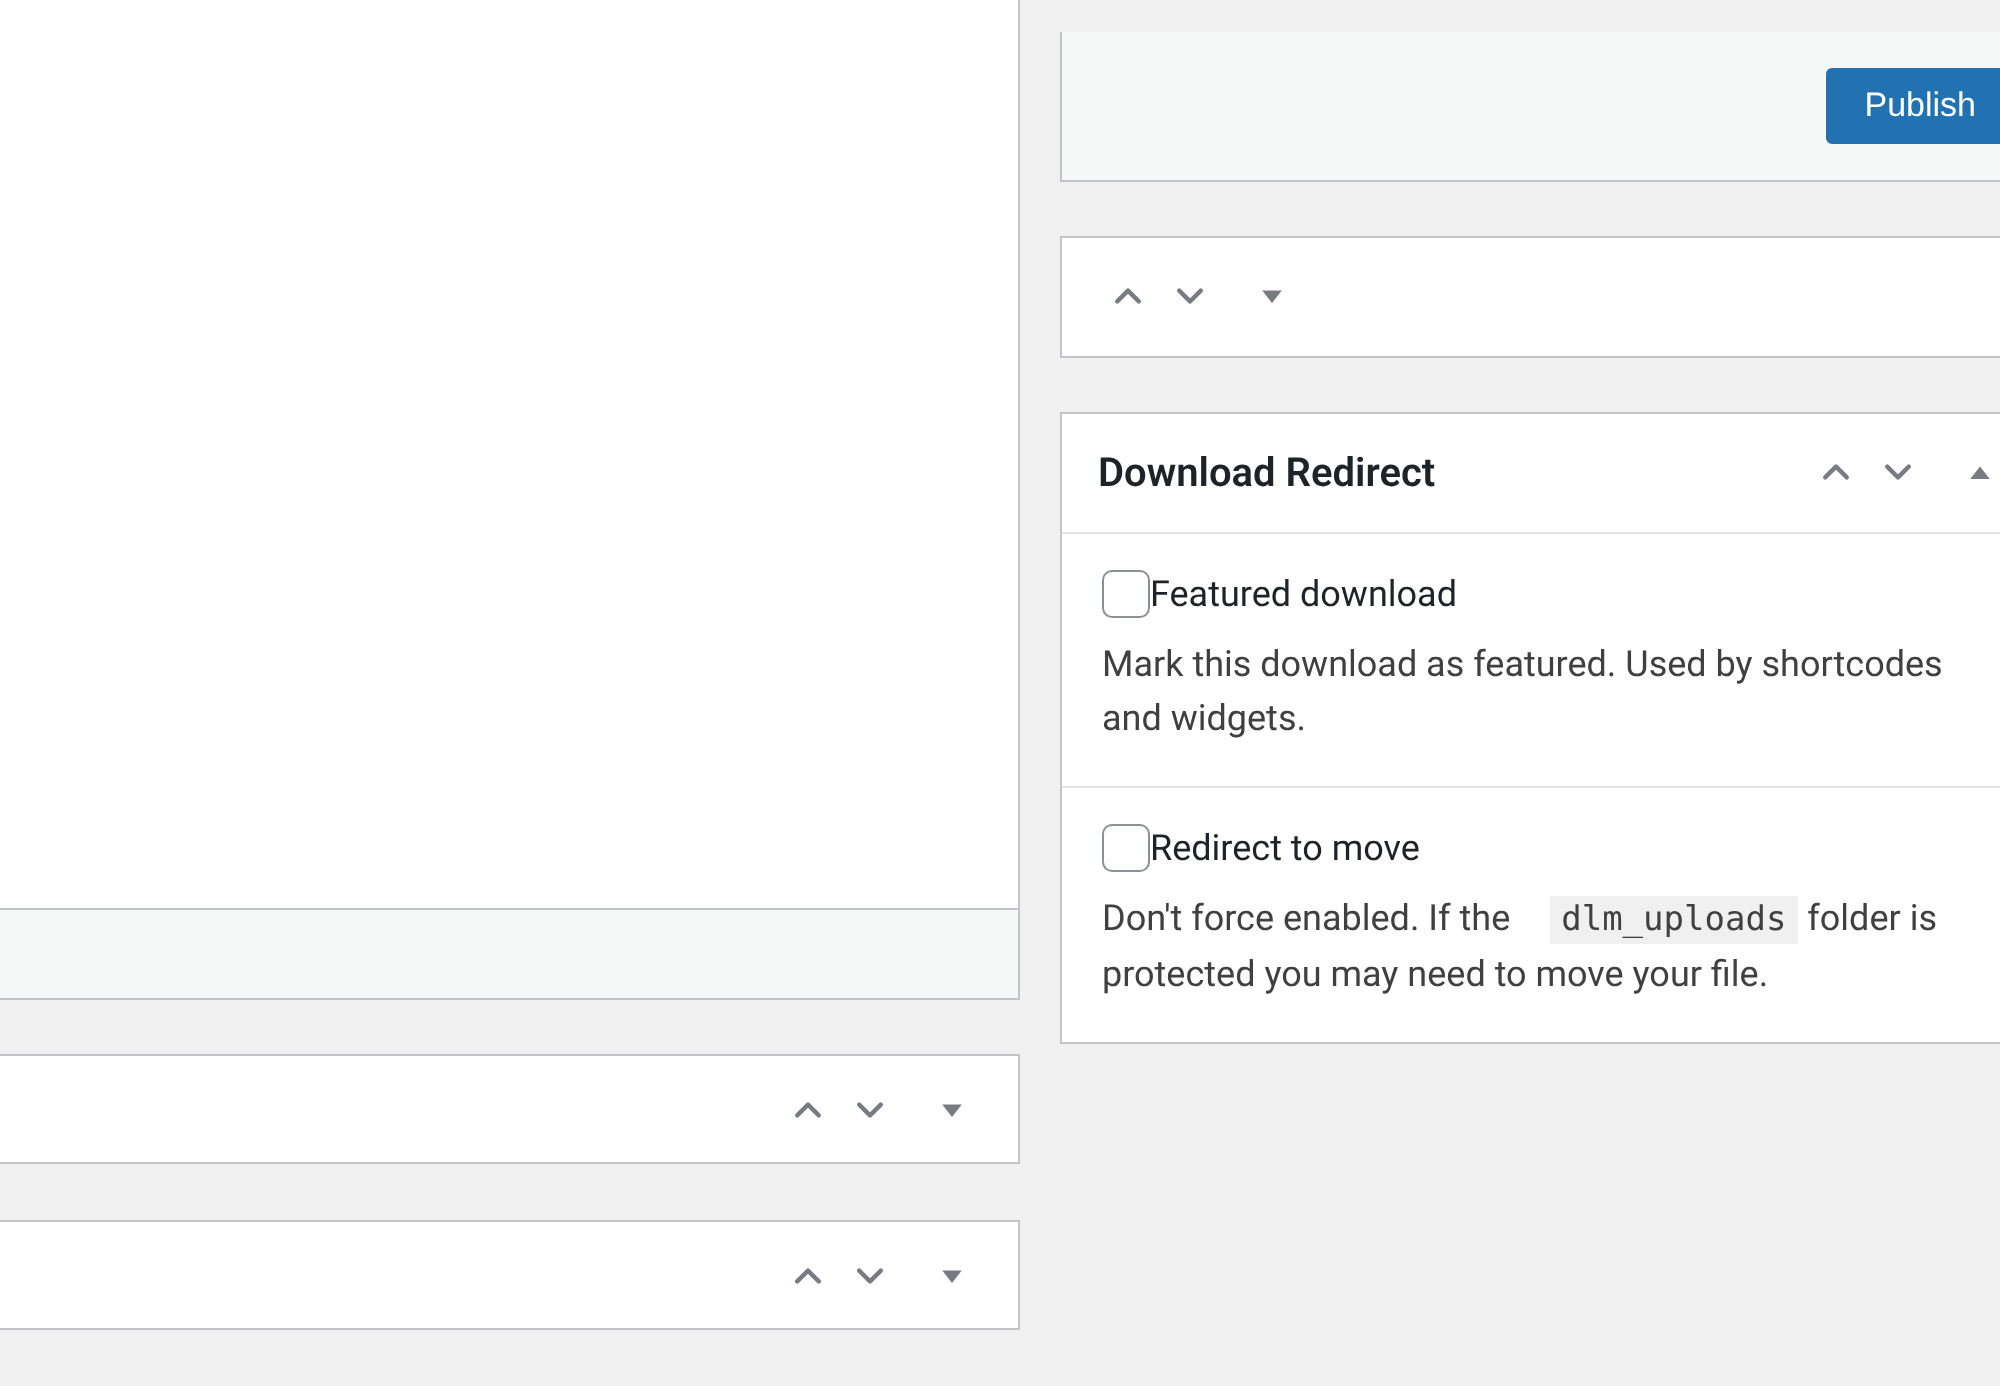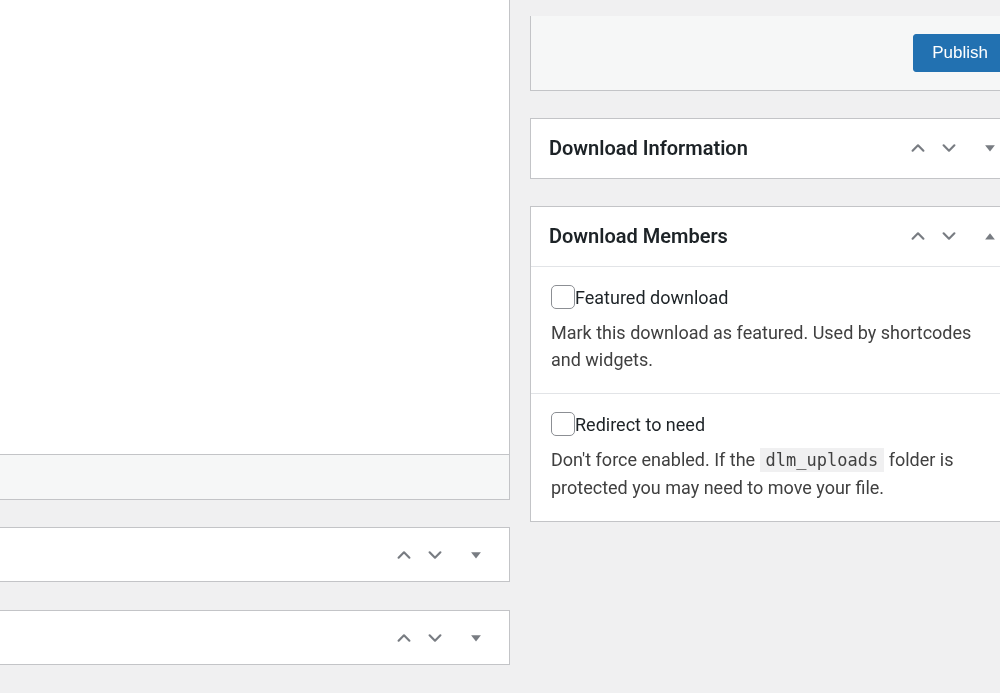--- a/index.html
+++ b/index.html
@@ -160,20 +160,21 @@
     .opt-desc {
       font-size: 18px;
       color: #404040;
       line-height: 1.5;
     }
     .code {
       font-family: Consolas, Monaco, monospace;
       background: #f0f0f1;
       padding: 2px 6px;
       font-size: 17px;
+      margin-left: 15px;
     }
   </style>
 </head>
 <body>
 
 <div class="left-col">
   <div class="main-wrap"></div>
   <div class="main-editor"></div>
 
   <div class="panel-strip panel-strip-1">
@@ -213,21 +214,20 @@
   </div>
 </div>
 
 <div class="right-col">
   <div class="publish-box">
     <button class="publish-btn">Publish</button>
   </div>
 
   <div class="metabox">
     <div class="metabox-header">
-      <span class="metabox-title">Download Information</span>
       <div class="metabox-controls">
         <span class="ctrl-icon">
           <svg class="chev" viewBox="0 0 20 20">
               <polyline points="4,13 10,7 16,13"></polyline>
             </svg>
         </span>
         <span class="ctrl-icon">
           <svg class="chev" viewBox="0 0 20 20">
               <polyline points="4,7 10,13 16,7"></polyline>
             </svg>
@@ -236,21 +236,21 @@
           <svg viewBox="0 0 20 20" width="14" height="14">
               <polygon class="tri" points="3,6 17,6 10,15"></polygon>
             </svg>
         </span>
       </div>
     </div>
   </div>
 
   <div class="metabox">
     <div class="metabox-header">
-      <span class="metabox-title">Download Members</span>
+      <span class="metabox-title">Download Redirect</span>
       <div class="metabox-controls">
         <span class="ctrl-icon">
           <svg class="chev" viewBox="0 0 20 20">
               <polyline points="4,13 10,7 16,13"></polyline>
             </svg>
         </span>
         <span class="ctrl-icon">
           <svg class="chev" viewBox="0 0 20 20">
               <polyline points="4,7 10,13 16,7"></polyline>
             </svg>
@@ -268,18 +268,18 @@
         <div class="checkbox"></div>
         <span class="opt-label">Featured download</span>
       </div>
       <div class="opt-desc"><span>Mark this download as featured. Used by shortcodes and widgets.</span></div>
     </div>
 
 
     <div class="opt-row">
       <div class="opt-check-row">
         <div class="checkbox"></div>
-        <span class="opt-label">Redirect to need</span>
+        <span class="opt-label">Redirect to move</span>
       </div>
       <div class="opt-desc"><span>Don't force enabled. If the </span><span class="code">dlm_uploads</span><span> folder is protected you may need to move your file.</span></div>
     </div>
   </div>
 </div>
 
 </body></html>

